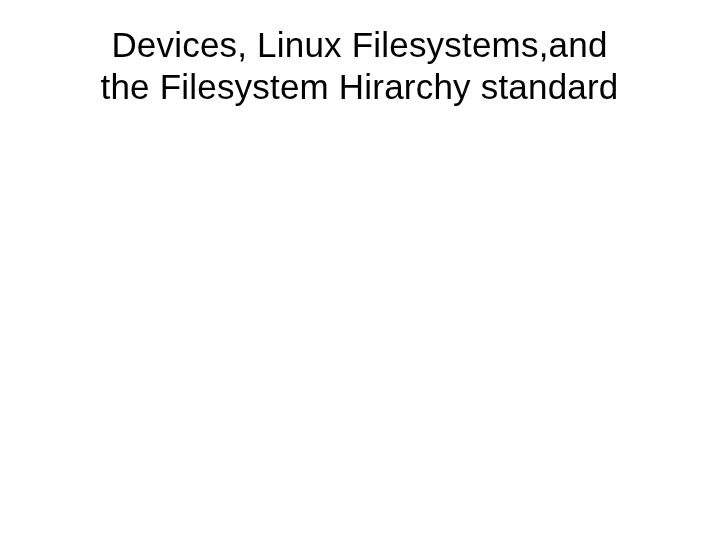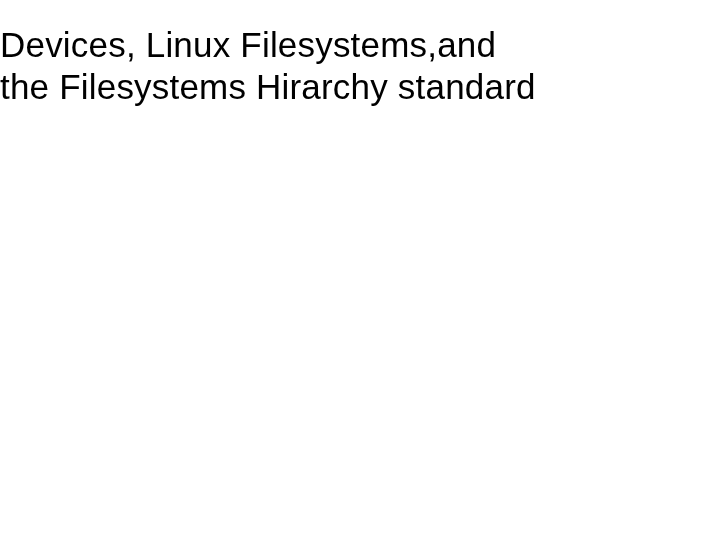--- a/index.html
+++ b/index.html
@@ -13,29 +13,29 @@
       background: #ffffff;
       font-family: Arial, Helvetica, sans-serif;
       overflow: hidden;
     }
     .slide {
       width: 100%;
       height: 100%;
       padding-top: 24px;
     }
     .title {
-      text-align: left;
+      text-align: center;
       font-size: 35px;
       font-weight: normal;
       color: #000000;
       line-height: 1.2;
       letter-spacing: 0.2px;
     }
   </style>
 </head>
 <body>
 
 <div class="slide">
   <h1 class="title">
     <span>Devices, Linux Filesystems,and</span><br>
-    <span>the Filesystems Hirarchy standard</span>
+    <span>the Filesystem Hirarchy standard</span>
   </h1>
 </div>
 
 </body></html>

